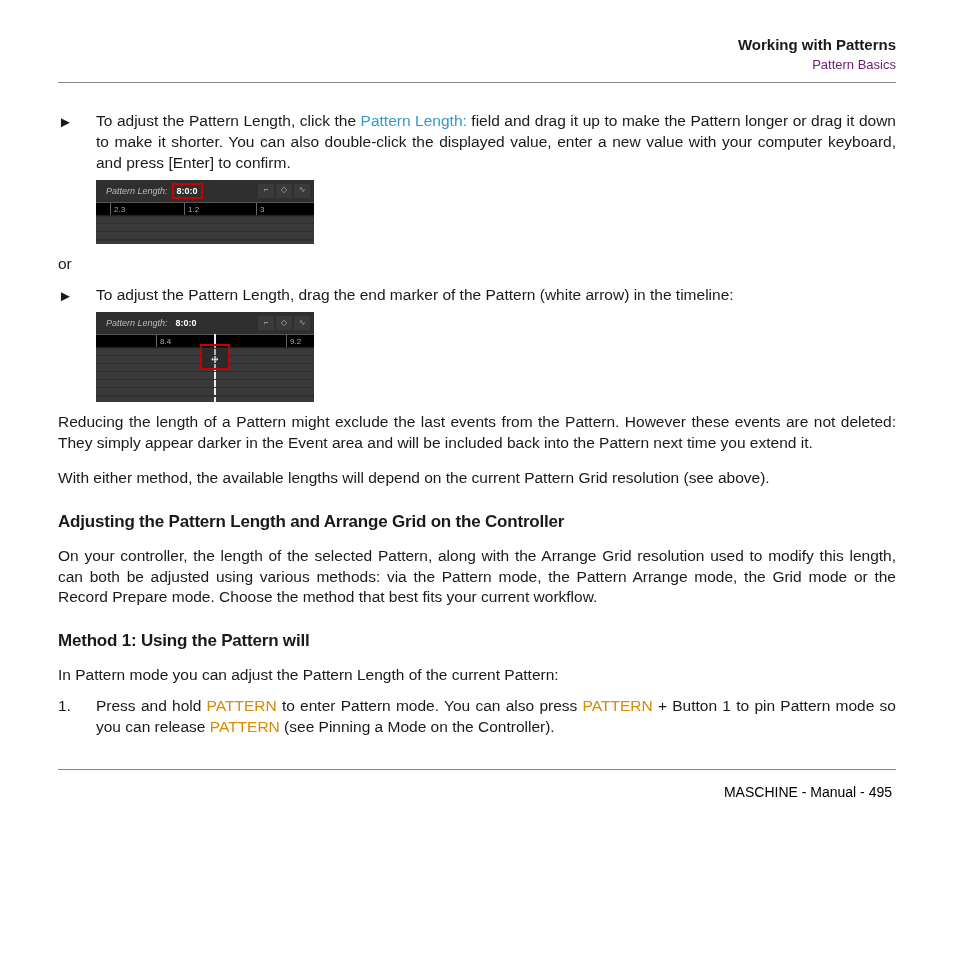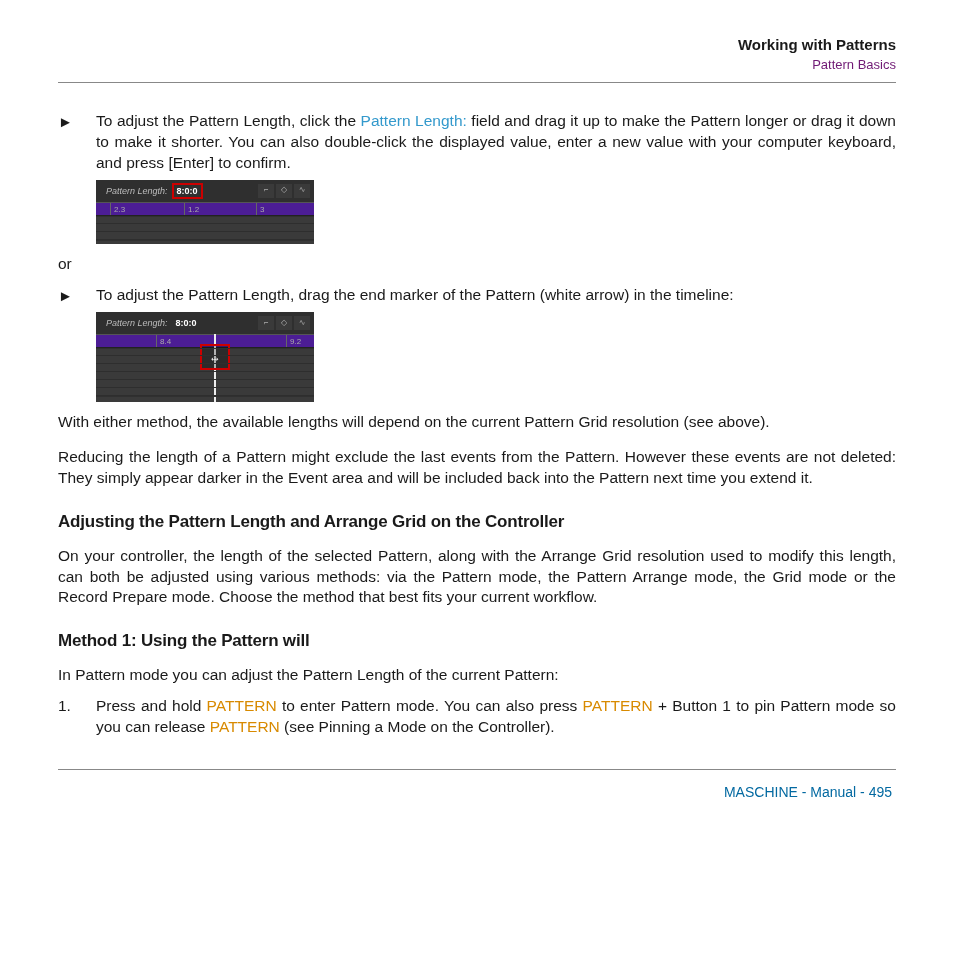--- a/index.html
+++ b/index.html
@@ -18,35 +18,35 @@
   .shot-wrap { margin-left: 38px; margin-top:4px; margin-bottom: 10px; }
   .shot { background: #3a3a3a; position: relative; overflow:hidden; }
   .shot1 { width: 218px; height: 64px; }
   .shot2 { width: 218px; height: 90px; }
   .s-topbar { position:absolute; top:0; left:0; right:0; height:22px; background:#2f2f2f; display:flex; align-items:center; }
   .s-label { color:#bcbcbc; font-size:9px; font-style:italic; padding-left:10px; }
   .s-val { color:#fff; font-size:9px; font-weight:700; padding:2px 4px; margin-left:4px; }
   .s-redbox { border:2px solid #cc0000; padding:0 3px; }
   .s-icons { margin-left:auto; display:flex; gap:2px; padding-right:4px; }
   .s-iconcell { width:16px; height:14px; background:#3a3a3a; color:#aaa; font-size:8px; display:flex; align-items:center; justify-content:center; }
-  .s-ruler { position:absolute; top:22px; left:0; right:0; height:14px; background:#4c1d95; border-top:1px solid #555; border-bottom:1px solid #222;}
+  .s-ruler { position:absolute; top:22px; left:0; right:0; height:14px; background:#000000; border-top:1px solid #555; border-bottom:1px solid #222;}
   .s-tick { position:absolute; top:0; height:100%; border-left:1px solid #666; color:#aaa; font-size:8px; padding-left:3px; padding-top:2px;}
   .s-grid { position:absolute; top:36px; left:0; right:0; bottom:0;}
   .s-grid::before, .s-grid::after { content:''; position:absolute; left:0; right:0; border-top:1px solid #303030;}
   .s-grid .row { height:8px; border-bottom:1px solid #2e2e2e;}
   .s-white { position:absolute; top:22px; bottom:0; width:2px; background:#eee; }
   .s-redmark { position:absolute; border:2px solid #cc0000; }
   .arrow-cursor { color:#fff; font-size:12px; }
   .or-label { margin: 8px 0 10px 0; font-size:15.5px;}
   p.para { text-align: justify; margin-bottom: 14px; }
   h3.sec { font-weight:700; font-size:17px; margin-top:22px; margin-bottom:12px; font-family: Arial, Helvetica, sans-serif; letter-spacing:-0.2px;}
   .ol-step { display:flex; }
   .ol-step .num { width:38px; flex:0 0 38px; }
   .footer-hr { position:absolute; left:58px; right:58px; bottom:54px; border:none; border-top:1px solid #888;}
-  .footer { position:absolute; right:62px; bottom:24px; font-size:14px; color:#0369a1;}
+  .footer { position:absolute; right:62px; bottom:24px; font-size:14px; color:#000000;}
 </style>
 </head>
 <body>
 
 <div class="page">
 
   <div class="header-block">
     <div class="hdr-title">Working with Patterns</div>
     <div class="hdr-sub">Pattern Basics</div>
   </div>
@@ -115,22 +115,22 @@
           <div class="row"></div>
             <div class="row"></div>
             <div class="row"></div>
             <div class="row"></div>
             <div class="row"></div>
             <div class="row"></div>
         </div>
       </div>
     </div>
 
+    <p class="para">Reducing the length of a Pattern might exclude the last events from the Pattern. However these events are not deleted: They simply appear darker in the Event area and will be included back into the Pattern next time you extend it.</p>
     <p class="para">With either method, the available lengths will depend on the current Pattern Grid resolution (see above).</p>
-    <p class="para">Reducing the length of a Pattern might exclude the last events from the Pattern. However these events are not deleted: They simply appear darker in the Event area and will be included back into the Pattern next time you extend it.</p>
 
     <h3 class="sec">Adjusting the Pattern Length and Arrange Grid on the Controller</h3>
     <p class="para">On your controller, the length of the selected Pattern, along with the Arrange Grid resolution used to modify this length, can both be adjusted using various methods: via the Pattern mode, the Pattern Arrange mode, the Grid mode or the Record Prepare mode. Choose the method that best fits your current workflow.</p>
 
     <h3 class="sec">Method 1: Using the Pattern will</h3>
     <p class="para" style="margin-bottom:10px">In Pattern mode you can adjust the Pattern Length of the current Pattern:</p>
 
     <div class="ol-step">
       <div class="num">1.</div>
       <div class="body" style="text-align:justify">

